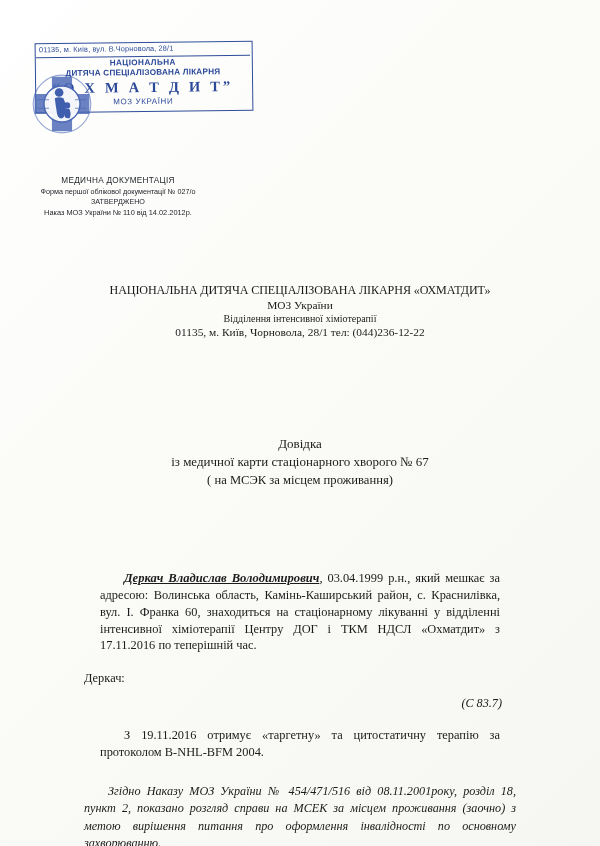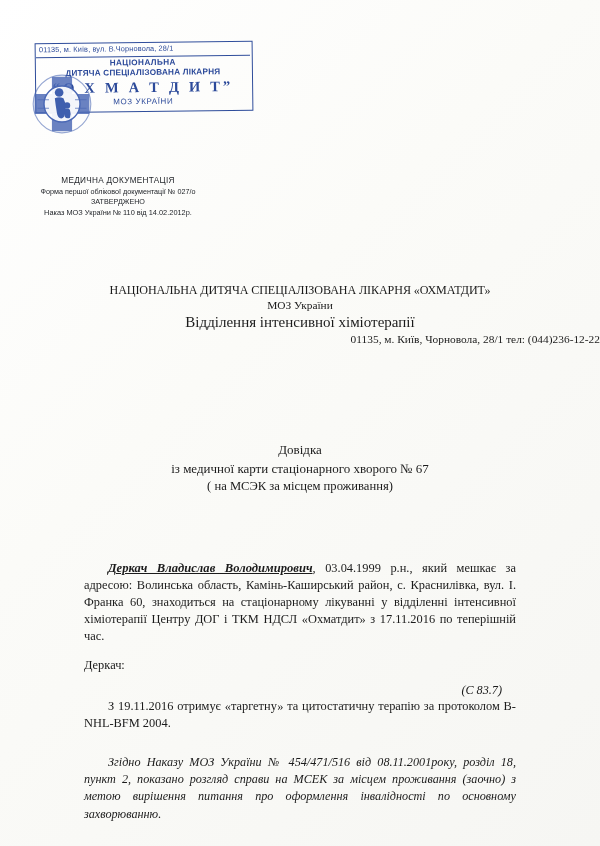--- a/index.html
+++ b/index.html
@@ -116,22 +116,22 @@
     position: absolute;
     left: 0;
     right: 0;
     top: 134px;
     text-align: center;
     line-height: 1.28;
   }
   .org-header .h1 { font-size: 12.1px; letter-spacing: -0.1px; }
   .org-header .h2 { font-size: 11.4px; }
   .org-header .h3 { font-size: 12.1px; letter-spacing: -0.35px; }
-  .org-header .h4 { font-size: 15px; }
-  .org-header .h5 { font-size: 11.4px; text-align: right; }
+  .org-header .h4 { font-size: 10px; }
+  .org-header .h5 { font-size: 11.4px; }
 
   
   .title-block {
     position: absolute;
     left: 0;
     right: 0;
     top: 229px;
     text-align: center;
     line-height: 1.42;
   }
@@ -140,21 +140,21 @@
   .title-block .t3 { font-size: 12.6px; }
 
   
   .body-area {
     position: absolute;
     left: 84px;
     top: 293px;
     width: 432px;
   }
   p.para {
-    margin: 0;
+    margin: 16px;
     font-size: 12.4px;
     line-height: 1.36;
     text-align: justify;
   }
   .patient-name {
     font-weight: bold;
     font-style: italic;
     text-decoration: underline;
     font-size: 12.6px;
   }

